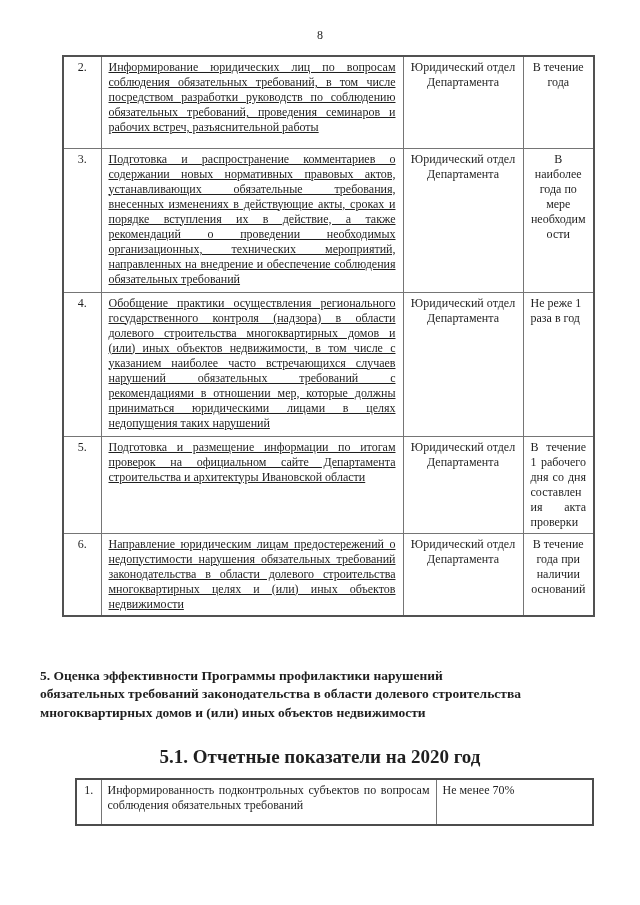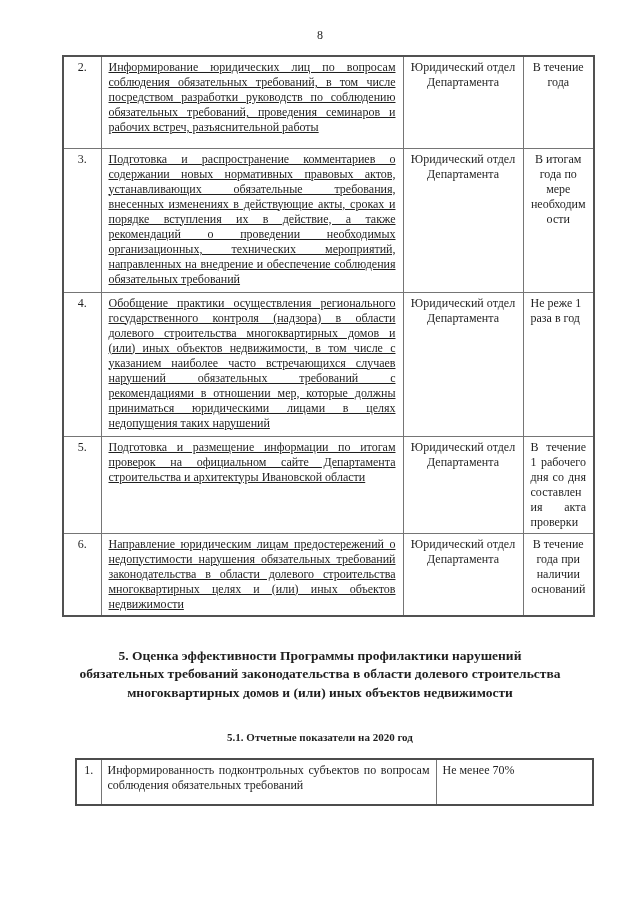--- a/index.html
+++ b/index.html
@@ -51,33 +51,32 @@
   .cell-time {
     padding: 3px 3px;
     overflow-wrap: break-word;
     word-break: break-word;
   }
   .time-center { text-align: center; }
   .time-left   { text-align: left; }
   .time-just   { text-align: justify; }
   
   .section-heading {
-    margin: 30px auto 0 auto;
+    margin: 50px auto 0 auto;
     width: 560px;
-    text-align: center;
     font-weight: bold;
     font-size: 13.5px;
     line-height: 18.5px;
     white-space: pre-line;
   }
   .subsection-heading {
     margin: 26px auto 12px auto;
     text-align: center;
     font-weight: bold;
-    font-size: 11px;
+    font-size: 19px;
     line-height: 18px;
   }
   
   .indicators-table {
     margin: 8px 0 0 75px;
     width: 517px;
     border: 2px solid #4c4c4c;
   }
   .indicators-table td {
     border: 1px solid #757575;
@@ -115,21 +114,21 @@
       <tr style="height:92px">
         <td class="cell-num">2.</td>
         <td class="cell-activity">Информирование юридических лиц по вопросам соблюдения обязательных требований, в том числе посредством разработки руководств по соблюдению обязательных требований, проведения семинаров и рабочих встреч, разъяснительной работы</td>
         <td class="cell-resp">Юридический отдел Департамента</td>
         <td class="cell-time time-center">В течение года</td>
       </tr>
       <tr style="height:144px">
         <td class="cell-num">3.</td>
         <td class="cell-activity">Подготовка и распространение комментариев о содержании новых нормативных правовых актов, устанавливающих обязательные требования, внесенных изменениях в действующие акты, сроках и порядке вступления их в действие, а также рекомендаций о проведении необходимых организационных, технических мероприятий, направленных на внедрение и обеспечение соблюдения обязательных требований</td>
         <td class="cell-resp">Юридический отдел Департамента</td>
-        <td class="cell-time time-center">В итогам года по мере необходимости</td>
+        <td class="cell-time time-center">В наиболее года по мере необходимости</td>
       </tr>
       <tr style="height:144px">
         <td class="cell-num">4.</td>
         <td class="cell-activity">Обобщение практики осуществления регионального государственного контроля (надзора) в области долевого строительства многоквартирных домов и (или) иных объектов недвижимости, в том числе с указанием наиболее часто встречающихся случаев нарушений обязательных требований с рекомендациями в отношении мер, которые должны приниматься юридическими лицами в целях недопущения таких нарушений</td>
         <td class="cell-resp">Юридический отдел Департамента</td>
         <td class="cell-time time-left">Не реже 1 раза в год</td>
       </tr>
       <tr style="height:96px">
         <td class="cell-num">5.</td>
         <td class="cell-activity">Подготовка и размещение информации по итогам проверок на официальном сайте Департамента строительства и архитектуры Ивановской области</td>

